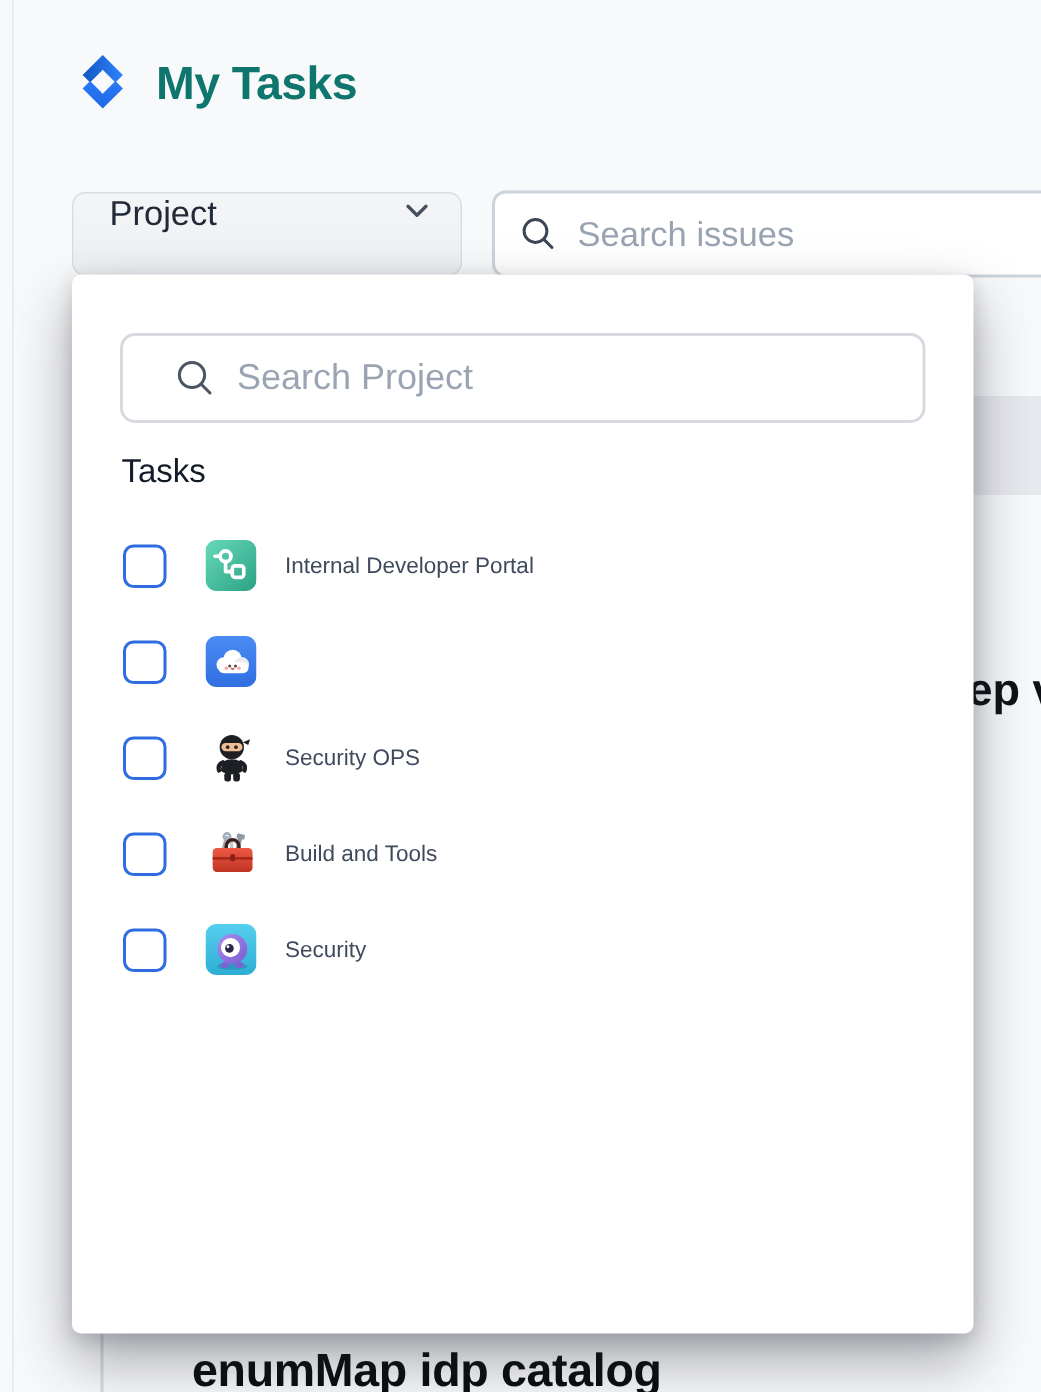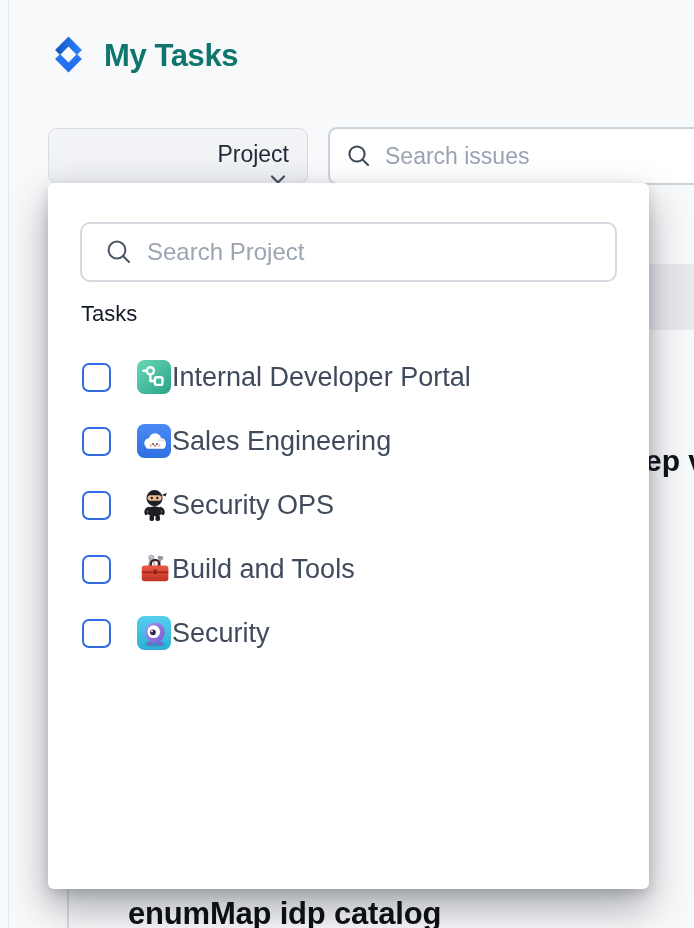--- a/index.html
+++ b/index.html
@@ -41,22 +41,22 @@
   .page-title {
     position:absolute; left:104px; top:38px; z-index:2;
     font-size:31px; font-weight:bold; color:#0f766e; letter-spacing:-0.4px;
   }
 
   
   .project-btn {
     position:absolute; left:48px; top:128px; width:260px; height:56px; z-index:2;
     background:linear-gradient(180deg,#f4f5f7,#edeff2);
     border:1px solid #d9dce2; border-radius:9px;
-    display:flex; align-items:flex-end; padding:12px 18px 0 24px;
-    cursor:pointer; font-family:inherit;flex-direction:column;
+    display:flex; align-items:flex-start; padding:0 18px 0 24px;
+    cursor:pointer; font-family:inherit;
   }
   .project-btn .lbl { font-size:23px; color:#222a38; }
   .project-btn .chev { margin-left:auto; display:flex; }
 
   .search-issues {
     position:absolute; left:328px; top:127px; width:520px; height:58px; z-index:2;
     background:#ffffff; border:2px solid #cdd3db; border-radius:9px;
     display:flex; align-items:center; padding:0 16px; gap:13px;
   }
   .search-issues input, .search-project input {
@@ -68,39 +68,39 @@
 
   
   .panel {
     position:absolute; left:48px; top:183px; width:601px; height:706px; z-index:10;
     background:#ffffff; border-radius:6px;
     box-shadow:0 18px 38px rgba(28,33,48,.38), 0 4px 12px rgba(28,33,48,.16);
   }
   .search-project {
     position:absolute; left:32px; top:39px; width:537px; height:60px;
     background:#fff; border:2px solid #d6dae0; border-radius:10px;
-    display:flex; align-items:center; padding:0 23px; gap:14px;
+    display:flex; align-items:center; padding:0 34px; gap:14px;
   }
   .search-project input { font-size:24px; }
   .search-project input::placeholder { color:#9aa4b2; }
 
   .recent-label {
     position:absolute; left:33px; top:118px;
     font-size:22px; color:#141b28;
   }
 
   .rows { position:absolute; left:32px; top:162px; right:32px; }
   .prow { height:64px; display:flex; align-items:center; cursor:pointer; }
   .cbx {
     flex:none; width:29px; height:29px; margin-left:2px;
     border:2.5px solid #2e6ce0; border-radius:7px; background:#fff;
   }
   .picon { flex:none; width:34px; height:34px; margin-left:26px; display:flex; }
   .picon svg { width:34px; height:34px; }
-  .plabel { margin-left:1px; font-size:27px; color:#3f4a5c; }
+  .plabel { margin-left:19px; font-size:15px; color:#3f4a5c; }
 
   .sicon { flex:none; display:flex; }
 </style>
 </head>
 <body>
 
 <div class="screen">
 
   <div class="sidebar-edge"></div>
 
@@ -201,21 +201,20 @@
             <circle cx="17" cy="14.5" r="5.8" fill="#ffffff"></circle>
             <circle cx="22.7" cy="17.8" r="4.6" fill="#e9edf3"></circle>
             <rect x="8" y="16.5" width="19" height="6.8" rx="3.4" fill="#ffffff"></rect>
             <circle cx="13" cy="20.2" r="1.1" fill="#f6aaa4"></circle>
             <circle cx="21" cy="20.2" r="1.1" fill="#f6aaa4"></circle>
             <circle cx="15.2" cy="18.8" r="0.95" fill="#5b4a42"></circle>
             <circle cx="18.8" cy="18.8" r="0.95" fill="#5b4a42"></circle>
             <path d="M16.3 20.4 q0.7 0.9 1.4 0" stroke="#c2574f" stroke-width="1" fill="none" stroke-linecap="round"></path>
           </svg>
         </span>
-        <span class="plabel">Sales Engineering</span>
       </div>
 
       <div class="prow">
         <span class="cbx"></span>
         <span class="picon">
           <svg viewBox="0 0 32 32">
             <path d="M23.5 6.5 l4.5 -2 -1.2 3.6" fill="#1d1f24"></path>
             <circle cx="16.5" cy="9.5" r="7.6" fill="#1d1f24"></circle>
             <rect x="10" y="6.9" width="13.2" height="5.2" rx="2.6" fill="#edbd93"></rect>
             <circle cx="13.9" cy="9.5" r="1.15" fill="#23242a"></circle>

